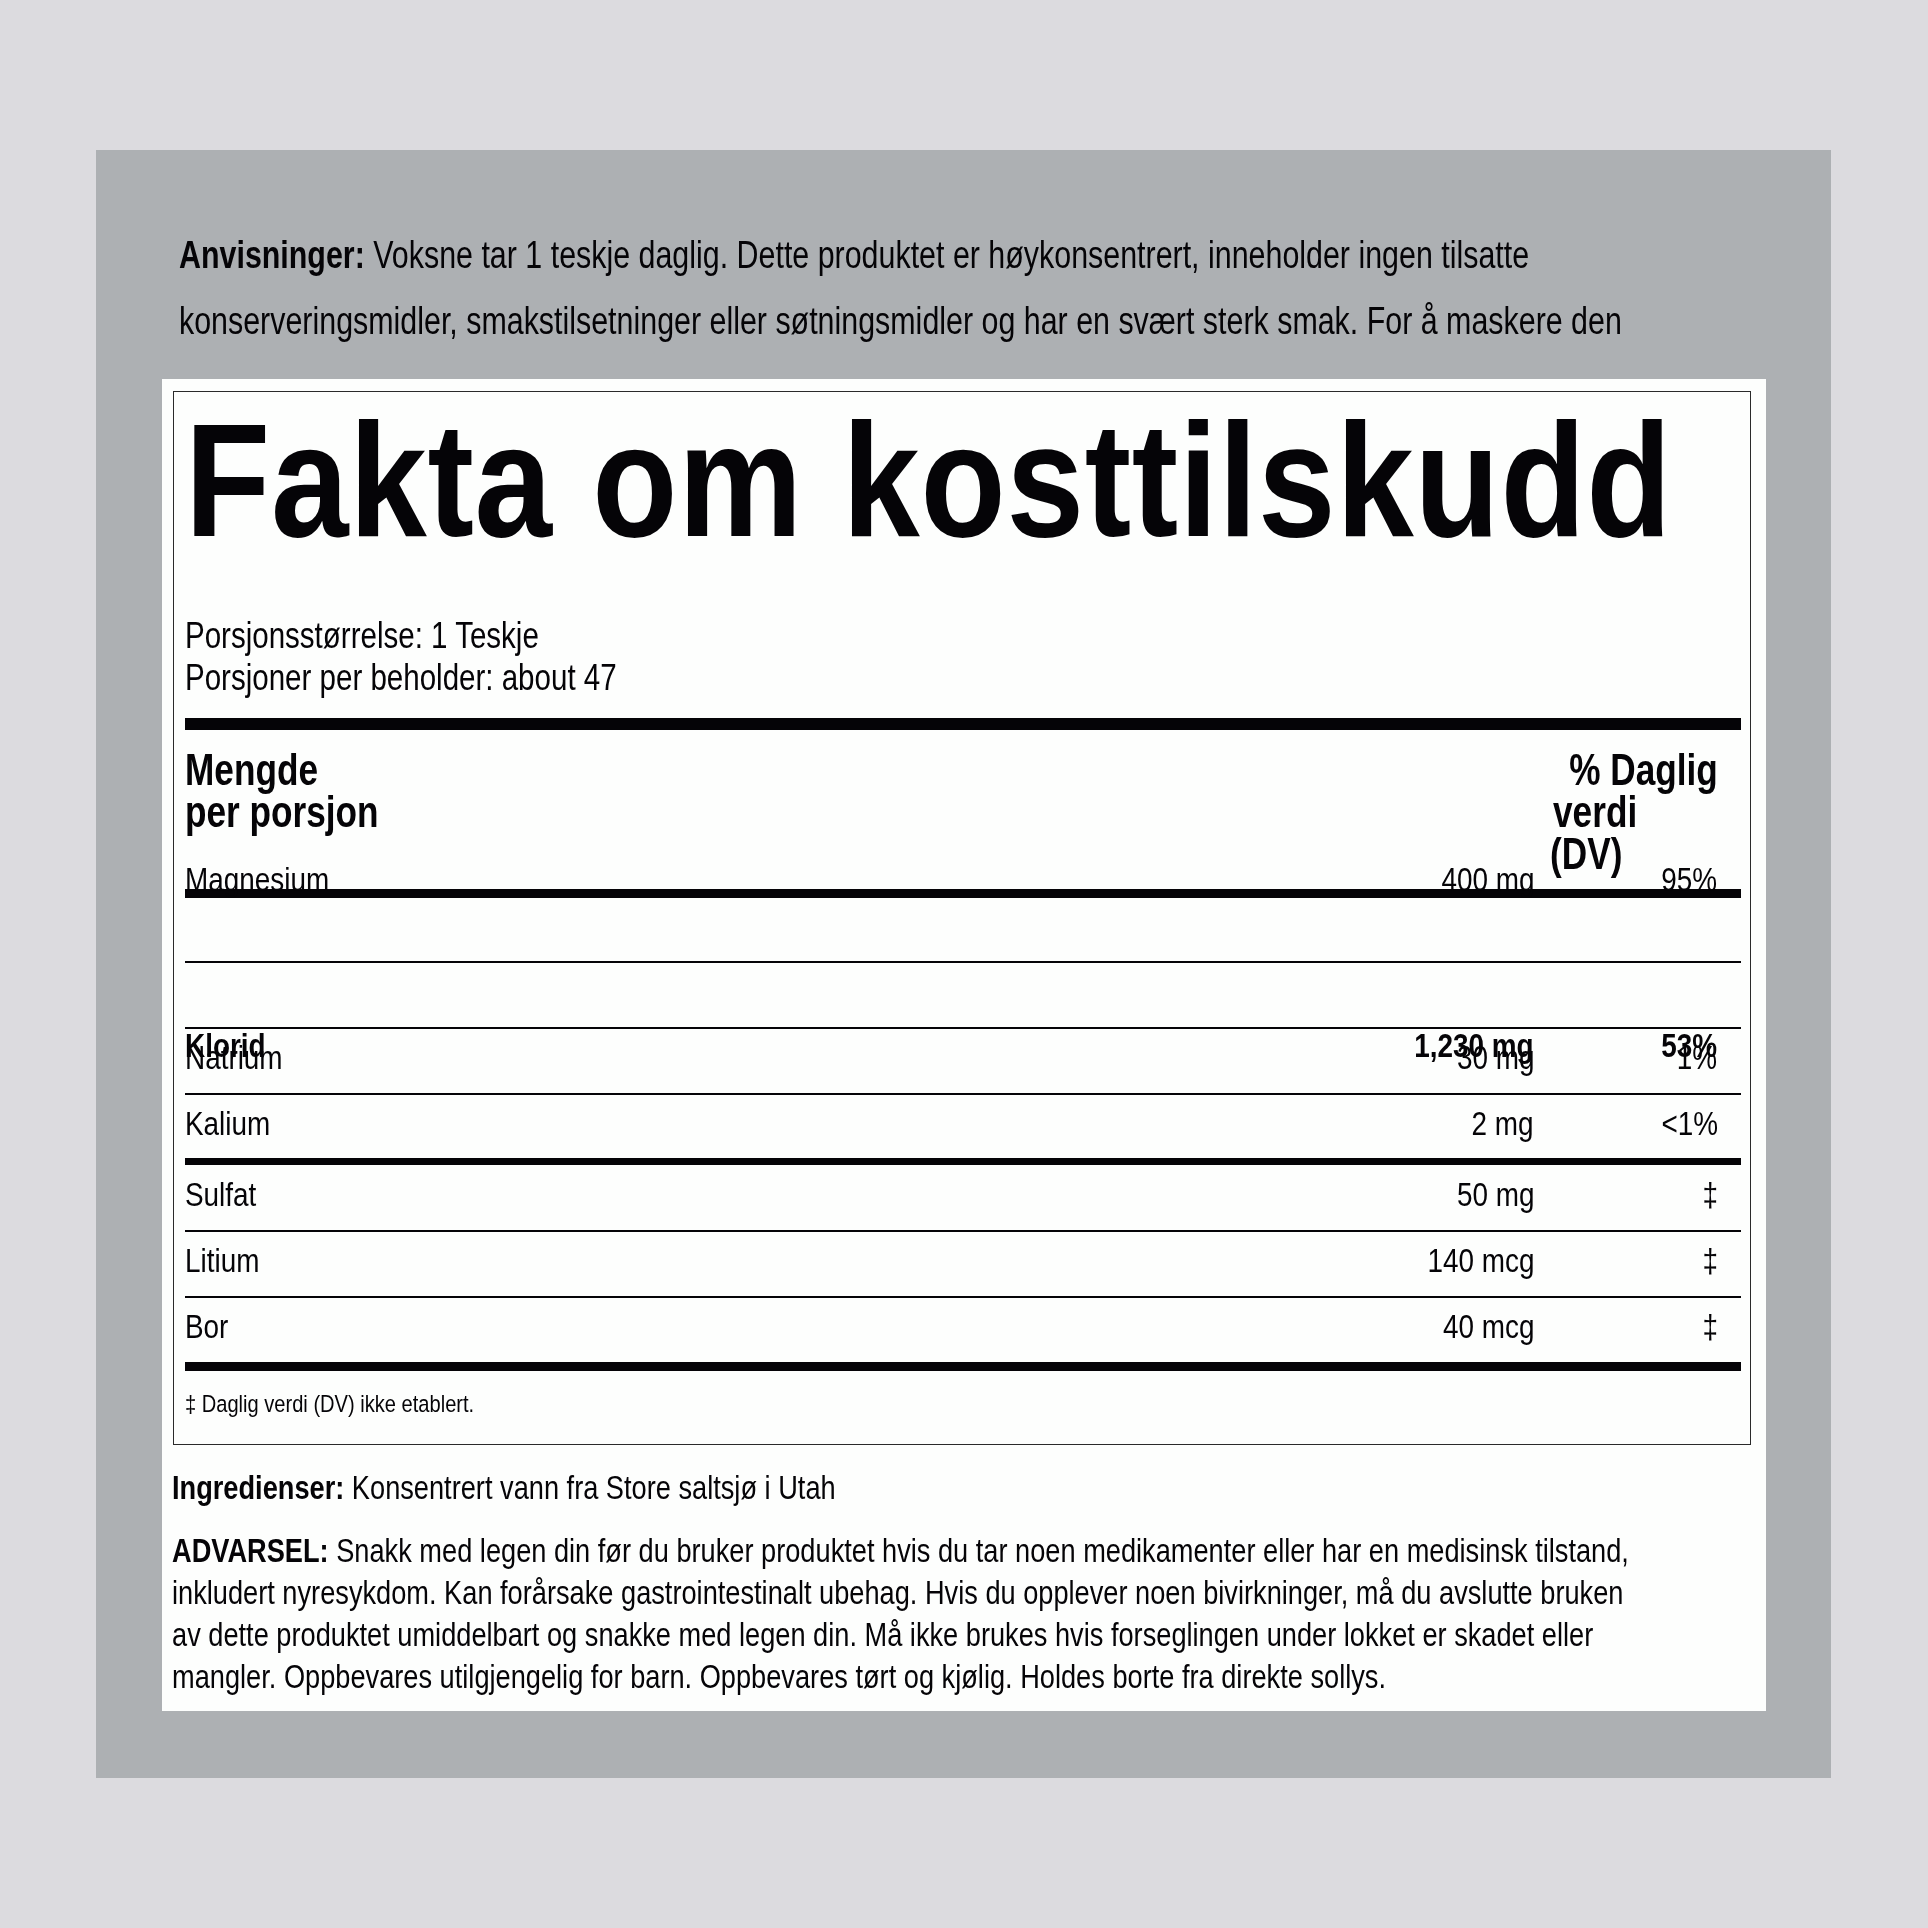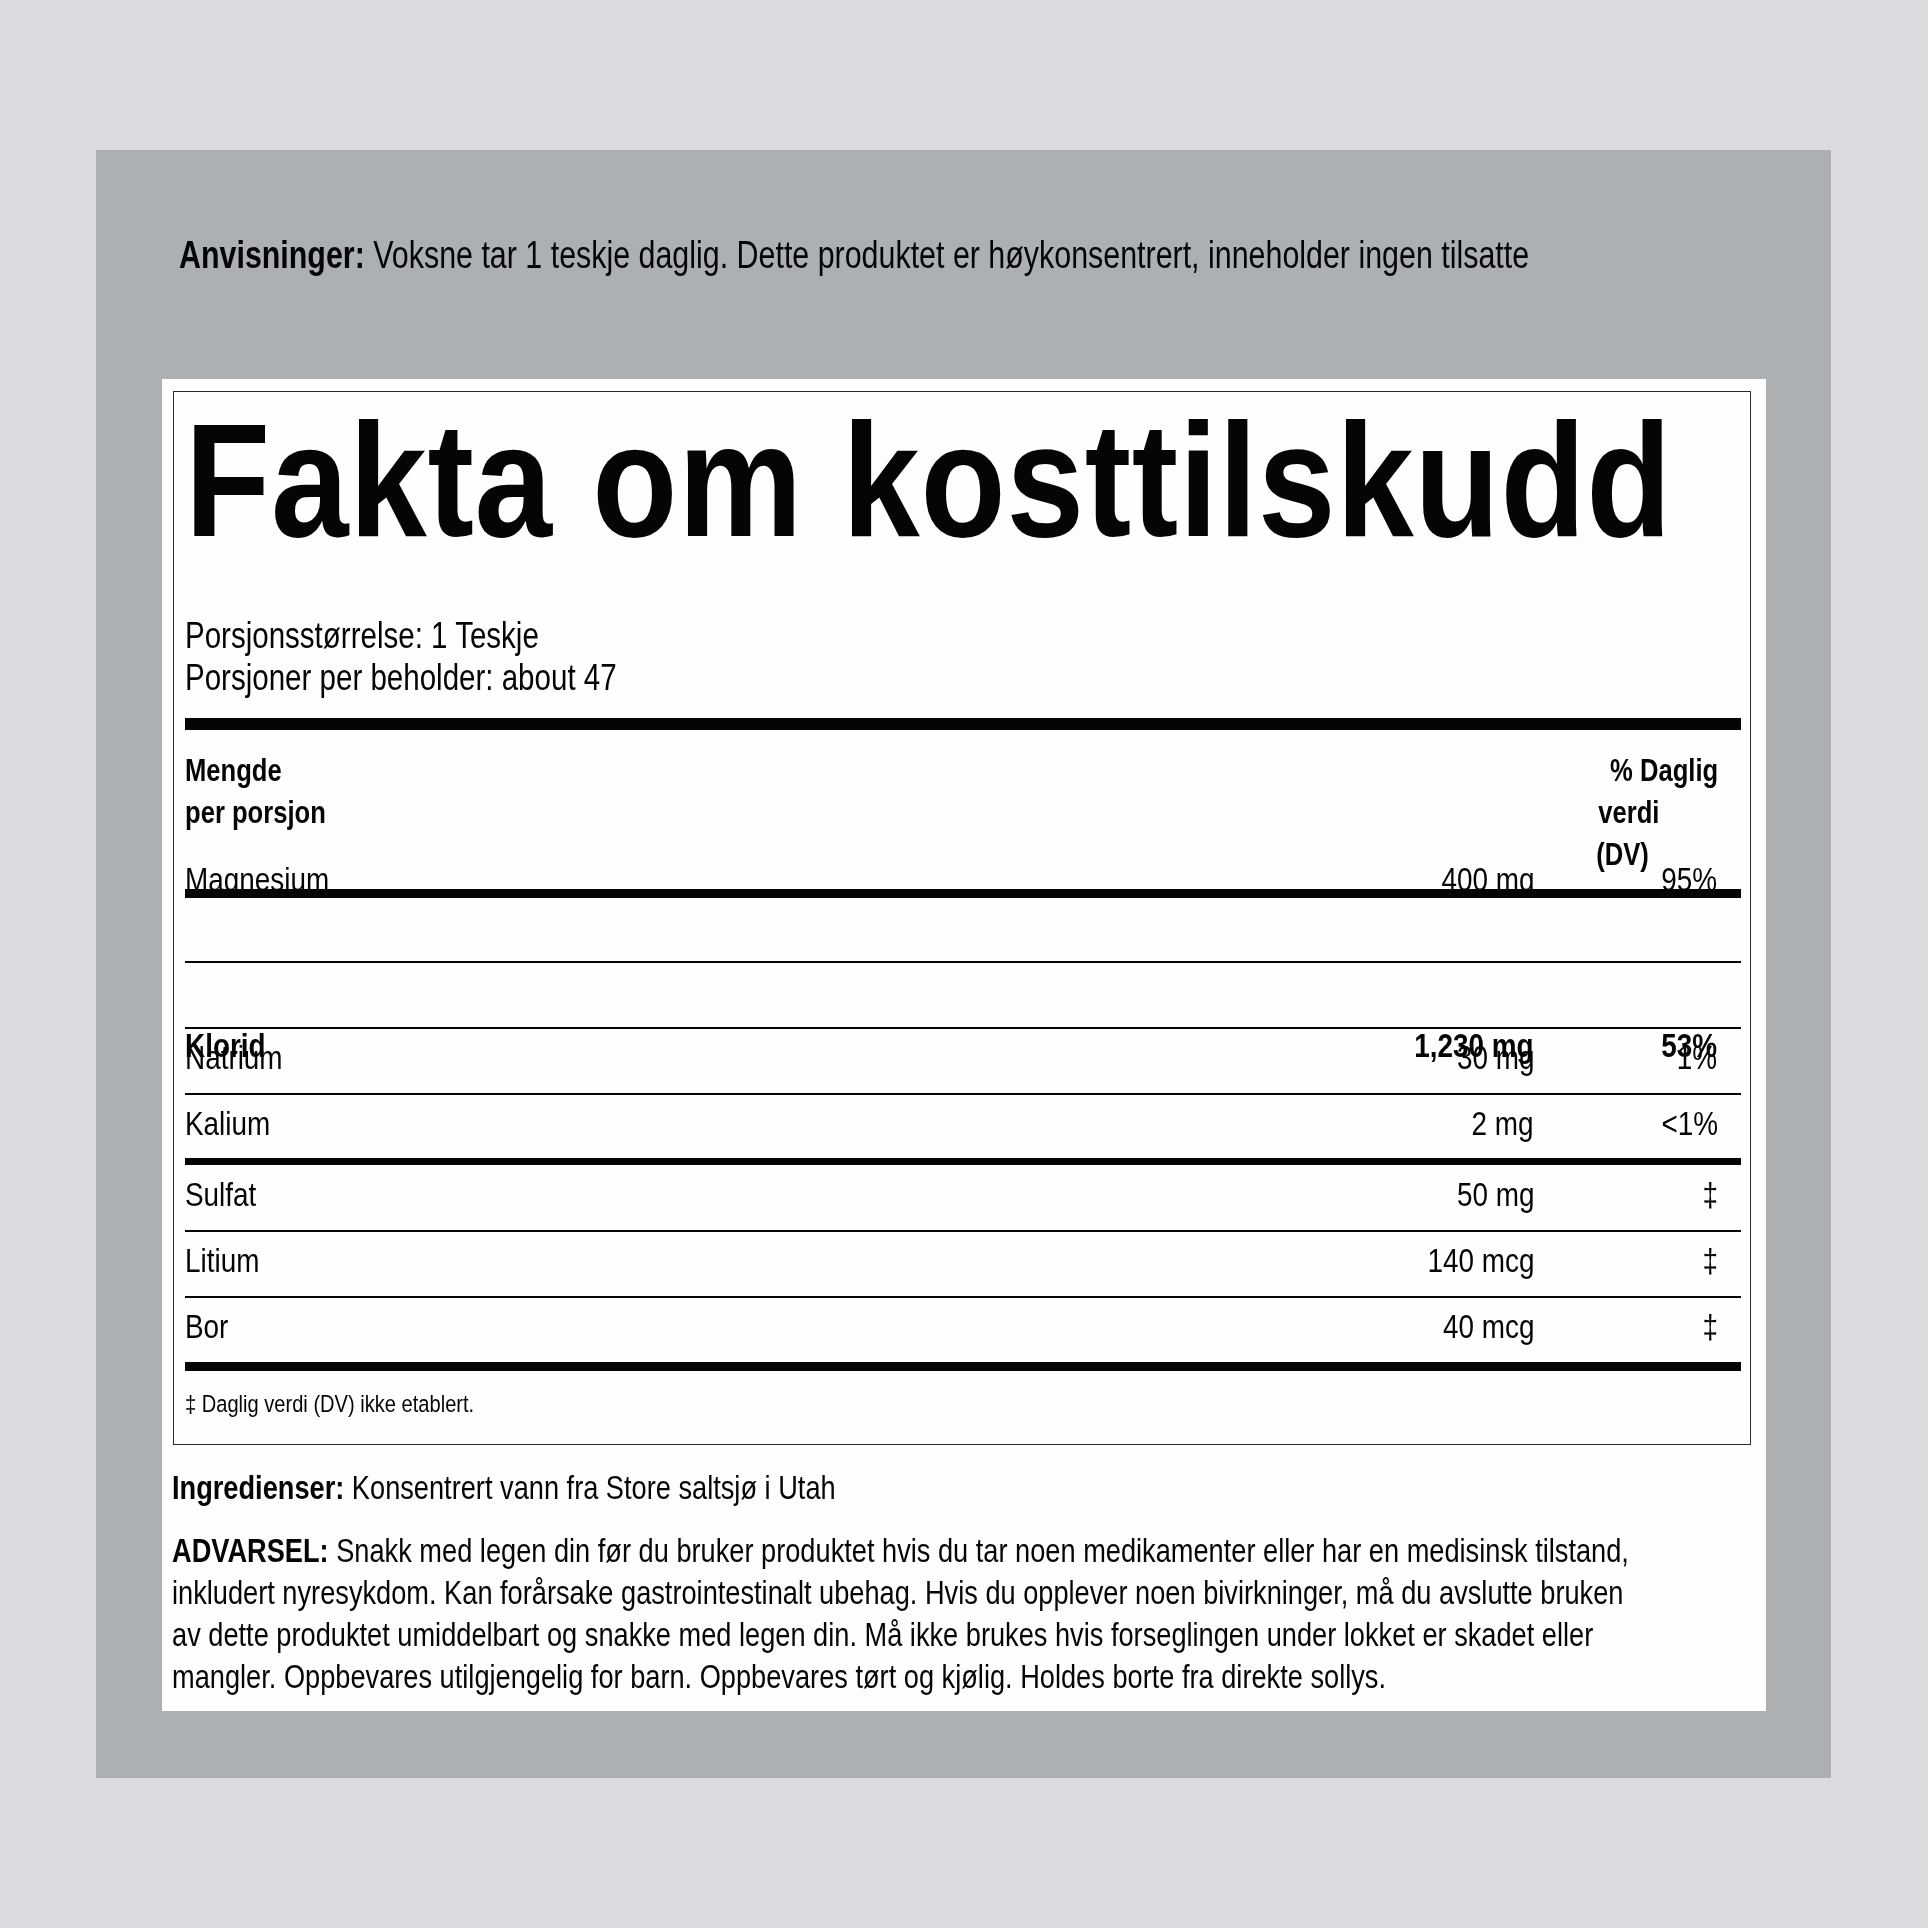--- a/index.html
+++ b/index.html
@@ -62,21 +62,21 @@
   }
   .serving span.cond { transform: scaleX(0.82); }
   .rule {
     position: absolute;
     left: 185px;
     width: 1556px;
     background: #050407;
   }
   .hdr {
     position: absolute;
-    font-size: 32px;
+    font-size: 44px;
     font-weight: bold;
     line-height: 42px;
   }
   .hdr span.cond { transform: scaleX(0.80); }
   .hdr-left { left: 185px; top: 749px; }
   .hdr-right { right: calc(1928px - 1718px); top: 749px; text-align: left; }
   .hdr-right span.cond { transform-origin: right top; }
   .row {
     position: absolute;
     left: 185px;
@@ -113,20 +113,21 @@
   .warning .line { height: 42px; }
   .warning span.cond { transform: scaleX(0.80); }
 </style>
 </head>
 <body>
 
 <div class="gray-panel"></div>
 
 <div class="directions">
   <div class="line"><span class="cond"><span class="lbl-bold">Anvisninger:</span><span> Voksne tar 1 teskje daglig. Dette produktet er høykonsentrert, inneholder ingen tilsatte</span></span></div>
+  <div class="line"><span class="cond">konserveringsmidler, smakstilsetninger eller søtningsmidler og har en svært sterk smak. For å maskere den</span></div>
 </div>
 
 <div class="white-panel"></div>
 <div class="facts-box"></div>
 
 <div class="title"><span class="cond">Fakta om kosttilskudd</span></div>
 
 <div class="serving" style="top:599px;margin-top:16px;"><span class="cond">Porsjonsstørrelse: 1 Teskje</span></div>
 <div class="serving" style="top:657px;"><span class="cond">Porsjoner per beholder: about 47</span></div>
 

